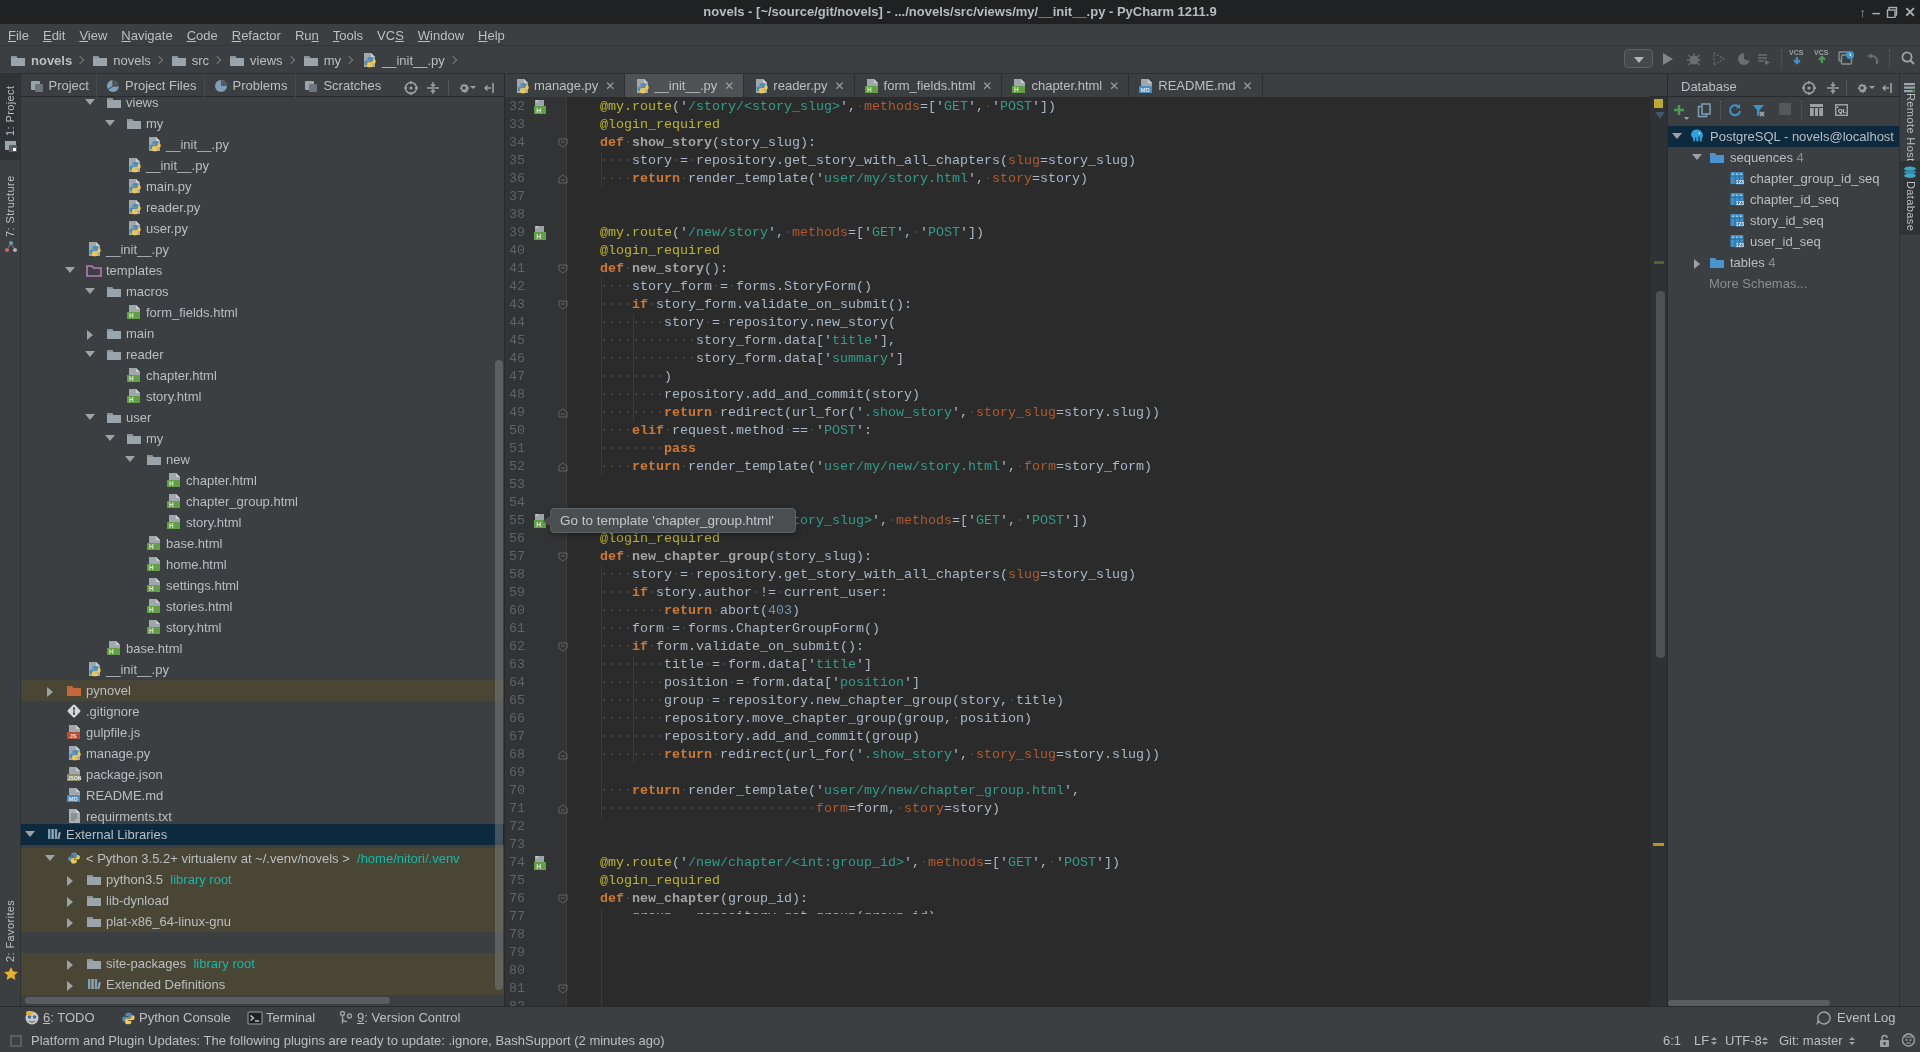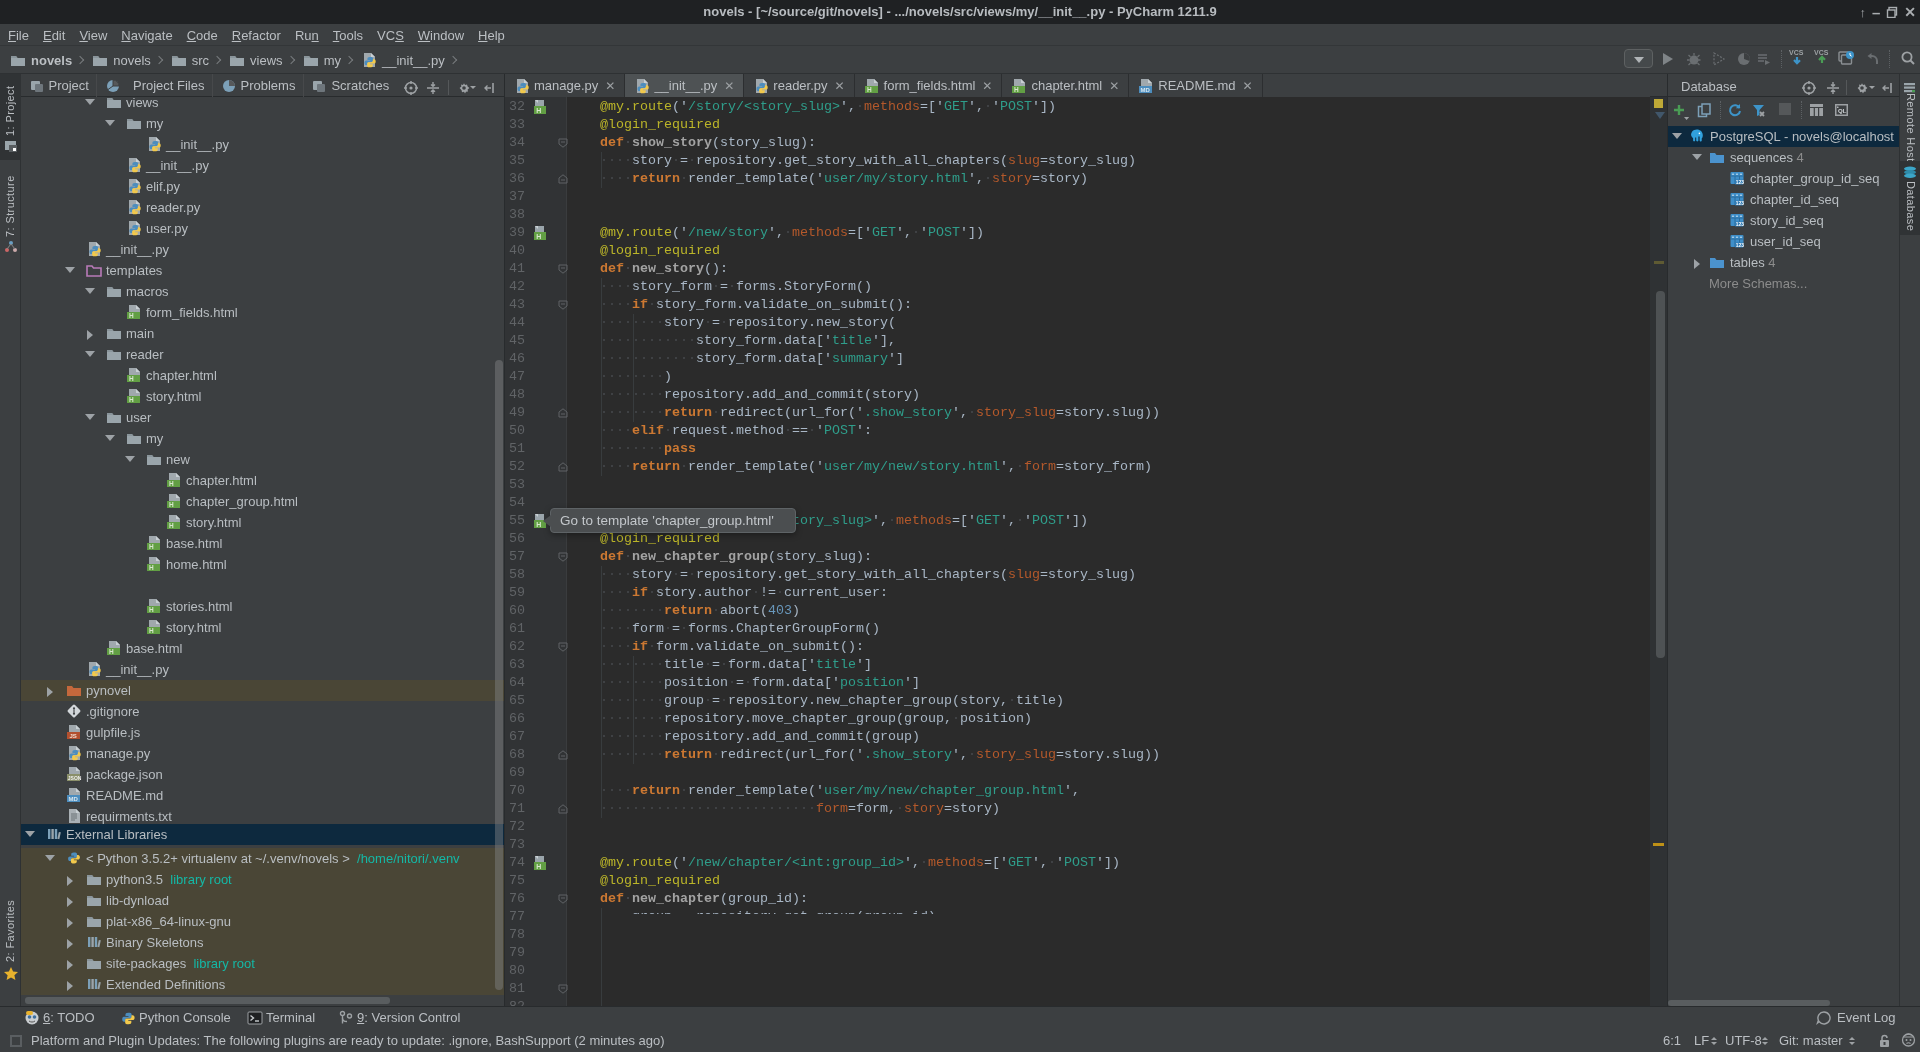--- a/index.html
+++ b/index.html
@@ -165,21 +165,21 @@
         <rect x="2" y="3" width="9" height="9" rx="1" fill="#9aa5ab"></rect>
         <rect x="6" y="6" width="8" height="8" rx="1" fill="#6e767c"></rect>
       </svg>
       <span style="margin-left:4px">Project</span>
     </div>
     <div class="ptab">
       <svg class="ab" style="position:relative" width="16" height="16" viewBox="0 0 16 16">
         <circle cx="8" cy="8" r="6" fill="#7ca0b8"></circle>
         <path d="M8 8V2A6 6 0 0 1 14 8zM8 8L3 11.5" fill="#56585a" stroke="#3c3f41" stroke-width="1"></path>
       </svg>
-      <span style="margin-left:12px">Project Files</span>
+      <span style="margin-left:4px">Project Files</span>
     </div>
     <div class="ptab">
       <svg class="ab" style="position:relative" width="16" height="16" viewBox="0 0 16 16">
         <circle cx="8" cy="8" r="6" fill="#7ca0b8"></circle>
         <path d="M8 8V2A6 6 0 0 1 14 8z" fill="#56585a"></path>
       </svg>
       <span style="margin-left:4px">Problems</span>
     </div>
     <div class="ptab" style="border-right:none">
       <svg class="ab" style="position:relative" width="16" height="16" viewBox="0 0 16 16">
@@ -251,21 +251,21 @@
     </div>
     <div class="trow" style="top:79px">
       <svg class="ic" style="left:105px" width="16" height="16" viewBox="0 0 16 16">
         <path d="M3 1h7l4 4v10H3z" fill="#a0a8ad"></path>
         <path d="M10 1l4 4h-4z" fill="#c8cfd3"></path>
         <g transform="translate(1.5,2.5) scale(0.95)">
           <path d="M7.8 2.5c-2 0-2.6.9-2.6 1.9v1.4h2.9v.6H4.0c-1.1 0-1.9.7-1.9 2.3 0 1.5.7 2.4 1.8 2.4h1.2v-1.5c0-1 .9-1.8 1.9-1.8h2.6c.9 0 1.5-.7 1.5-1.6V4.4c0-1-.7-1.9-1.7-1.9z" fill="#4c8dbe"></path>
           <path d="M8.2 13.5c2 0 2.6-.9 2.6-1.9v-1.4H7.9v-.6h4.1c1.1 0 1.9-.7 1.9-2.3 0-1.5-.7-2.4-1.8-2.4h-1.2v1.5c0 1-.9 1.8-1.9 1.8H6.4c-.9 0-1.5.7-1.5 1.6v1.8c0 1 .7 1.9 1.7 1.9z" fill="#f2c94c"></path>
         </g>
       </svg>
-      <span class="lb" style="left:125px">elif.py</span>
+      <span class="lb" style="left:125px">main.py</span>
     </div>
     <div class="trow" style="top:100px">
       <svg class="ic" style="left:105px" width="16" height="16" viewBox="0 0 16 16">
         <path d="M3 1h7l4 4v10H3z" fill="#a0a8ad"></path>
         <path d="M10 1l4 4h-4z" fill="#c8cfd3"></path>
         <g transform="translate(1.5,2.5) scale(0.95)">
           <path d="M7.8 2.5c-2 0-2.6.9-2.6 1.9v1.4h2.9v.6H4.0c-1.1 0-1.9.7-1.9 2.3 0 1.5.7 2.4 1.8 2.4h1.2v-1.5c0-1 .9-1.8 1.9-1.8h2.6c.9 0 1.5-.7 1.5-1.6V4.4c0-1-.7-1.9-1.7-1.9z" fill="#4c8dbe"></path>
           <path d="M8.2 13.5c2 0 2.6-.9 2.6-1.9v-1.4H7.9v-.6h4.1c1.1 0 1.9-.7 1.9-2.3 0-1.5-.7-2.4-1.8-2.4h-1.2v1.5c0 1-.9 1.8-1.9 1.8H6.4c-.9 0-1.5.7-1.5 1.6v1.8c0 1 .7 1.9 1.7 1.9z" fill="#f2c94c"></path>
         </g>
       </svg>
@@ -412,20 +412,29 @@
       <span class="lb" style="left:145px">base.html</span>
     </div>
     <div class="trow" style="top:457px">
       <svg class="ic" style="left:125px" width="16" height="16" viewBox="0 0 16 16">
         <path d="M3 1h7l4 4v10H3z" fill="#a0a8ad"></path>
         <path d="M10 1l4 4h-4z" fill="#c8cfd3"></path>
         <rect x="1" y="8" width="13" height="7" fill="#629f44"></rect>
         <text x="3" y="14" font-size="6.5" font-weight="bold" fill="#d7e6cd" font-family="Liberation Sans">H</text>
       </svg>
       <span class="lb" style="left:145px">home.html</span>
+    </div>
+    <div class="trow" style="top:478px">
+      <svg class="ic" style="left:125px" width="16" height="16" viewBox="0 0 16 16">
+        <path d="M3 1h7l4 4v10H3z" fill="#a0a8ad"></path>
+        <path d="M10 1l4 4h-4z" fill="#c8cfd3"></path>
+        <rect x="1" y="8" width="13" height="7" fill="#629f44"></rect>
+        <text x="3" y="14" font-size="6.5" font-weight="bold" fill="#d7e6cd" font-family="Liberation Sans">H</text>
+      </svg>
+      <span class="lb" style="left:145px">settings.html</span>
     </div>
     <div class="trow" style="top:499px">
       <svg class="ic" style="left:125px" width="16" height="16" viewBox="0 0 16 16">
         <path d="M3 1h7l4 4v10H3z" fill="#a0a8ad"></path>
         <path d="M10 1l4 4h-4z" fill="#c8cfd3"></path>
         <rect x="1" y="8" width="13" height="7" fill="#629f44"></rect>
         <text x="3" y="14" font-size="6.5" font-weight="bold" fill="#d7e6cd" font-family="Liberation Sans">H</text>
       </svg>
       <span class="lb" style="left:145px">stories.html</span>
     </div>
@@ -554,30 +563,20 @@
       </svg>
       <span class="lb" style="left:85px">lib-dynload</span>
     </div>
     <div class="trow olv" style="top:814px">
       <div class="arr rt" style="left:46px"></div>
       <svg class="ic" style="left:65px" width="16" height="16" viewBox="0 0 16 16">
         <path d="M1 4h5l1.5 2H15v8H1z" fill="#9aa5ab"></path>
         <path d="M1 4h5l1.5 2H1z" fill="#8a959b"></path>
       </svg>
       <span class="lb" style="left:85px">plat-x86_64-linux-gnu</span>
-    </div>
-    <div class="trow olv" style="top:835px">
-      <div class="arr rt" style="left:46px"></div>
-      <svg class="ic" style="left:65px" width="16" height="16" viewBox="0 0 16 16">
-        <rect x="2" y="3" width="2.4" height="10" fill="#7ca0b8"></rect>
-        <rect x="5.4" y="3" width="2.4" height="10" fill="#9aa5ab"></rect>
-        <rect x="8.8" y="3" width="2.4" height="10" fill="#7ca0b8"></rect>
-        <rect x="12.2" y="6" width="2" height="7" fill="#9aa5ab" transform="rotate(12 13 9)"></rect>
-      </svg>
-      <span class="lb" style="left:85px">Binary Skeletons</span>
     </div>
     <div class="trow olv" style="top:856px">
       <div class="arr rt" style="left:46px"></div>
       <svg class="ic" style="left:65px" width="16" height="16" viewBox="0 0 16 16">
         <path d="M1 4h5l1.5 2H15v8H1z" fill="#9aa5ab"></path>
         <path d="M1 4h5l1.5 2H1z" fill="#8a959b"></path>
       </svg>
       <span class="lb" style="left:85px">site-packages&nbsp;&nbsp;<span class="ex">library root</span></span>
     </div>
     <div class="trow olv" style="top:877px">

